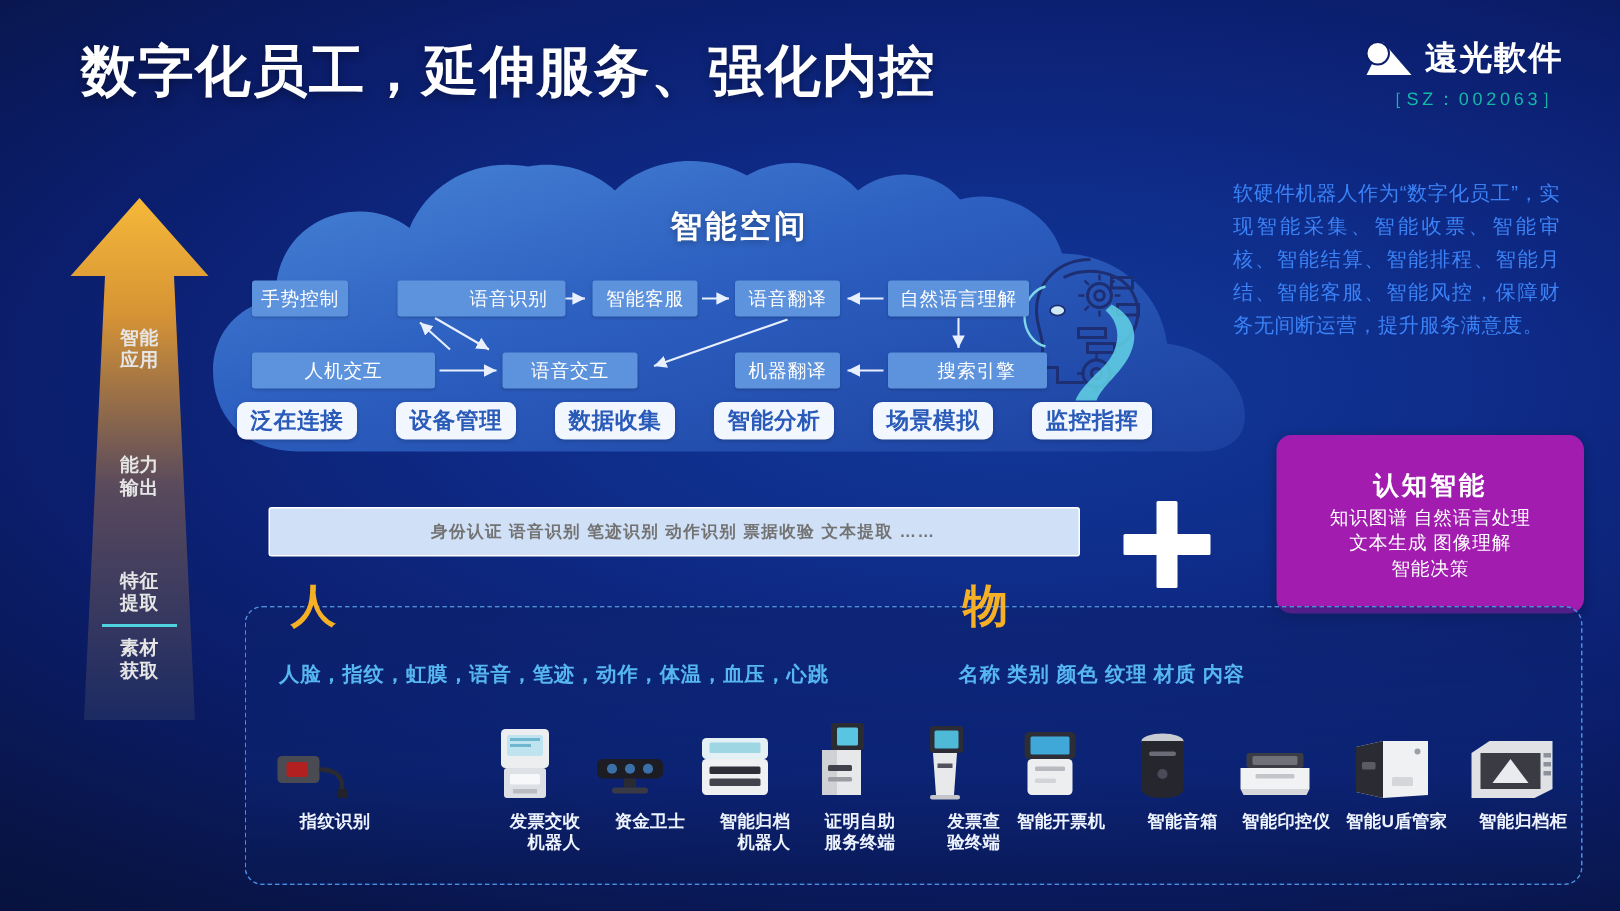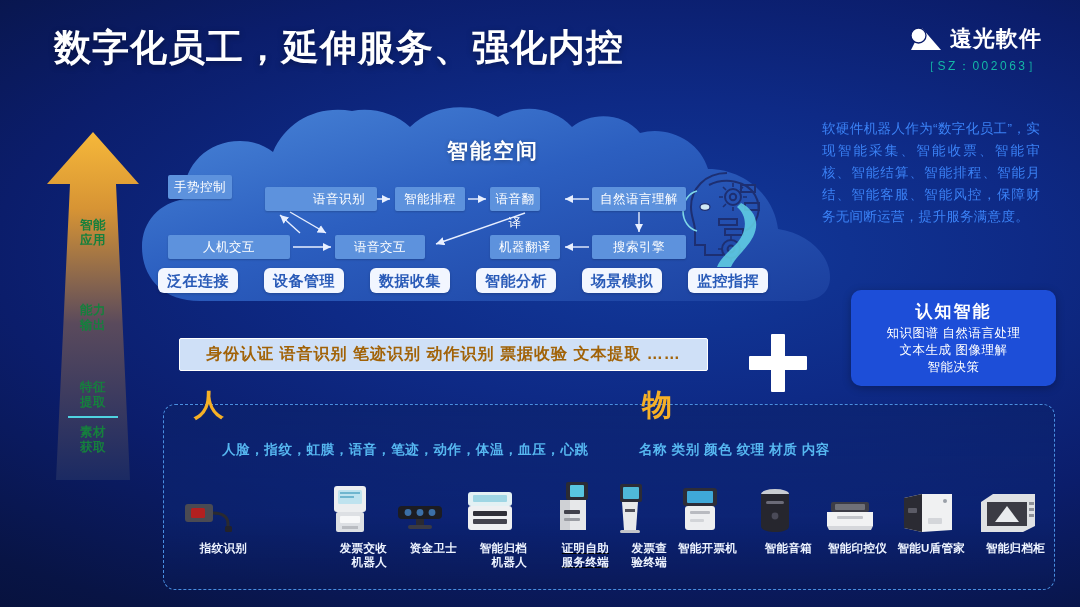--- a/index.html
+++ b/index.html
@@ -34,21 +34,21 @@
   #logo-code {
     margin-top: 4px; font-size: 12px; color: #14b8a6; letter-spacing: 2.5px;
     font-family: Liberation Sans, sans-serif;
   }
 
   
   #arrow-wrap { position: absolute; left: 38px; top: 128px; width: 110px; height: 360px; }
   #arrow-svg { position:absolute; left:0; top:0; }
   .arrow-label {
     position: absolute; width: 46px; left: 32px;
-    font-size: 12.5px; font-weight: bold; color: #15803d;
+    font-size: 12.5px; font-weight: bold; color: #e5e5e5;
     line-height: 15px; text-align: center; letter-spacing: .5px;
   }
   #arrow-label-0 { top: 90px; }
   #arrow-label-1 { top: 175px; }
   #arrow-label-2 { top: 252px; }
   #arrow-label-3 { top: 297px; }
   #arrow-divider {
     position:absolute; left: 30px; top: 288px; width: 50px; height: 2px;
     background: #4fd2e0;
   }
@@ -78,39 +78,39 @@
     border-radius: 6px; text-align:center; letter-spacing:.5px;
     box-shadow: 0 1px 3px rgba(0,0,0,.2);
   }
 
   #robot-head { position:absolute; left: 535px; top: 58px; }
 
   
   #cap-bar {
     position: absolute; left: 179px; top: 338px; width: 527px; height: 31px;
     background: #cfe0f7; border: 1px solid #ffffff; border-radius: 2px;
-    color: #a16207; font-size: 16px; font-weight: bold;
-    display:flex; align-items:center; justify-content:center; letter-spacing: 1px;
+    color: #737373; font-size: 11px; font-weight: bold;
+    display:flex; align-items:center; justify-content:center; letter-spacing: 1px; padding-left: 12px;
   }
   
   #plus-sign { position:absolute; left: 749px; top: 334px; width: 58px; height: 58px; }
   #plus-sign .v { position:absolute; left: 22px; top: 0; width: 14px; height: 58px; background:#fff; border-radius:1px;}
   #plus-sign .h { position:absolute; left: 0; top: 22px; width: 58px; height: 14px; background:#fff; border-radius:1px;}
 
   
   #right-para {
     position:absolute; left: 822px; top: 118px; width: 218px;
     color:#3b82f6; font-size: 13.5px; line-height: 22px;
     text-align: justify; letter-spacing: .3px;
   }
 
   
   #orange-card {
-    position:absolute; left: 851px; top: 290px; width: 205px; height: 96px;
-    background: #1d4ed8; border-radius: 10px;
+    position:absolute; left: 851px; top: 290px; width: 205px; height: 119px;
+    background: #a21caf; border-radius: 10px;
     box-shadow: 0 2px 8px rgba(0,0,0,.28);
     display:flex; flex-direction:column; align-items:center; justify-content:center;
     color:#ffffff;
   }
   #orange-title { font-size: 17px; font-weight: bold; letter-spacing: 2px; margin-bottom: 2px; }
   .orange-line { font-size: 12.5px; line-height: 17px; letter-spacing: .5px; }
 
   
   #bottom-panel {
     position:absolute; left: 163px; top: 404px; width: 890px; height: 184px;
@@ -120,21 +120,21 @@
   .section-glyph {
     position:absolute; font-size: 30px; font-weight: bold; color: #f6b026;
     line-height: 30px; letter-spacing: 1px;
   }
   #glyph-ren { left: 194px; top: 390px; }
   #glyph-wu  { left: 642px; top: 390px; }
   .section-attrs {
     position:absolute; font-size: 13.5px; font-weight: bold; color: #56b7f0;
     letter-spacing: .6px; white-space: nowrap;
   }
-  #attrs-ren { left: 186px; top: 441px; margin-left: 36px; }
+  #attrs-ren { left: 186px; top: 441px; }
   #attrs-wu  { left: 639px; top: 441px; }
 
   
   #device-row { position:absolute; left: 163px; top: 478px; width: 890px; height: 110px; }
   .device {
     position: absolute; top: 0; width: 74px; text-align:right;
   }
   .device-img { height: 56px; display:flex; align-items:flex-end; justify-content:center; }
   .device-label {
     margin-top: 7px; font-size: 11.5px; font-weight: bold; color:#eef4ff;
@@ -247,29 +247,29 @@
         <line x1="328" y1="94" x2="346" y2="94"></line>
         <line x1="449" y1="94" x2="425" y2="94"></line>
         <line x1="153" y1="142" x2="191" y2="142"></line>
         <line x1="449" y1="142" x2="425" y2="142"></line>
         <line x1="499" y1="107" x2="499" y2="127"></line>
         <line x1="160" y1="128" x2="140" y2="110"></line>
         <line x1="150" y1="107" x2="186" y2="128"></line>
         <line x1="385" y1="108" x2="296" y2="139"></line>
       </g>
     </svg>
-  <div class="flow-box" style="left: 28px; top: 70px; width: 64px;">手势控制</div>
+  <div class="flow-box" style="left: 28px; top: 82px; width: 64px;">手势控制</div>
       <div class="flow-box" style="left: 125px; top: 82px; width: 76px; padding-left: 36px;">语音识别</div>
-      <div class="flow-box" style="left: 255px; top: 82px; width: 70px;">智能排程</div>
-      <div class="flow-box" style="left: 350px; top: 82px; width: 50px;">语音翻译</div>
+      <div class="flow-box" style="left: 255px; top: 82px; width: 70px;">智能客服</div>
+      <div class="flow-box" style="left: 350px; top: 82px; width: 70px;">语音翻译</div>
       <div class="flow-box" style="left: 452px; top: 82px; width: 94px;">自然语言理解</div>
       <div class="flow-box" style="left: 28px; top: 130px; width: 122px;">人机交互</div>
       <div class="flow-box" style="left: 195px; top: 130px; width: 90px;">语音交互</div>
       <div class="flow-box" style="left: 350px; top: 130px; width: 70px;">机器翻译</div>
-      <div class="flow-box" style="left: 452px; top: 130px; width: 94px;">搜索引擎</div>
+      <div class="flow-box" style="left: 452px; top: 130px; width: 94px; padding-left: 12px;">搜索引擎</div>
     </div>
 
   <div id="pill-row">
       <div class="pill" style="left: 18px; width: 80px;">泛在连接</div>
       <div class="pill" style="left: 124px; width: 80px;">设备管理</div>
       <div class="pill" style="left: 230px; width: 80px;">数据收集</div>
       <div class="pill" style="left: 336px; width: 80px;">智能分析</div>
       <div class="pill" style="left: 442px; width: 80px;">场景模拟</div>
       <div class="pill" style="left: 548px; width: 80px;">监控指挥</div>
     </div>
@@ -341,21 +341,21 @@
         <svg width="54" height="46" viewBox="0 0 54 46">
           <rect x="5" y="4" width="44" height="14" rx="3" fill="#e3f1f4"></rect>
           <rect x="10" y="7" width="34" height="7" rx="1" fill="#9fd6e4"></rect>
           <rect x="5" y="18" width="44" height="24" rx="3" fill="#eff0f2"></rect>
           <rect x="10" y="23" width="34" height="5" rx="1" fill="#2f2f38"></rect>
           <rect x="10" y="31" width="34" height="5" rx="1" fill="#43434e"></rect>
         </svg>
       </div>
       <div class="device-label"><span>智能归档</span><br><span>机器人</span></div>
     </div>
-    <div class="device" style="left: 372px; text-decoration: underline;">
+    <div class="device" style="left: 360px;">
       <div class="device-img">
         <svg width="40" height="54" viewBox="0 0 40 54">
           <rect x="14" y="2" width="22" height="18" rx="2" fill="#2b2b34"></rect>
           <rect x="18" y="5" width="14" height="12" rx="1" fill="#58c6e0"></rect>
           <path d="M8 20 L34 20 L34 50 L8 50 Z" fill="#e7e8ea"></path>
           <path d="M8 20 L18 20 L18 50 L8 50 Z" fill="#cfd1d5"></path>
           <rect x="12" y="30" width="16" height="4" rx="1" fill="#41414b"></rect>
           <rect x="12" y="38" width="16" height="3" rx="1" fill="#9a9ca2"></rect>
         </svg>
       </div>

